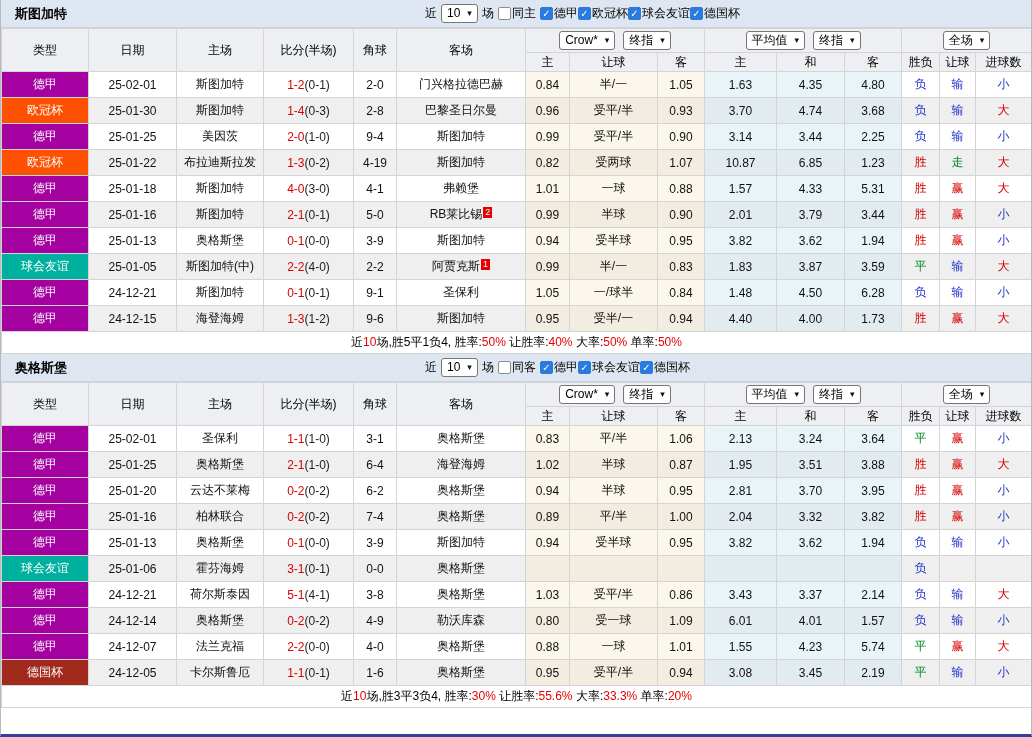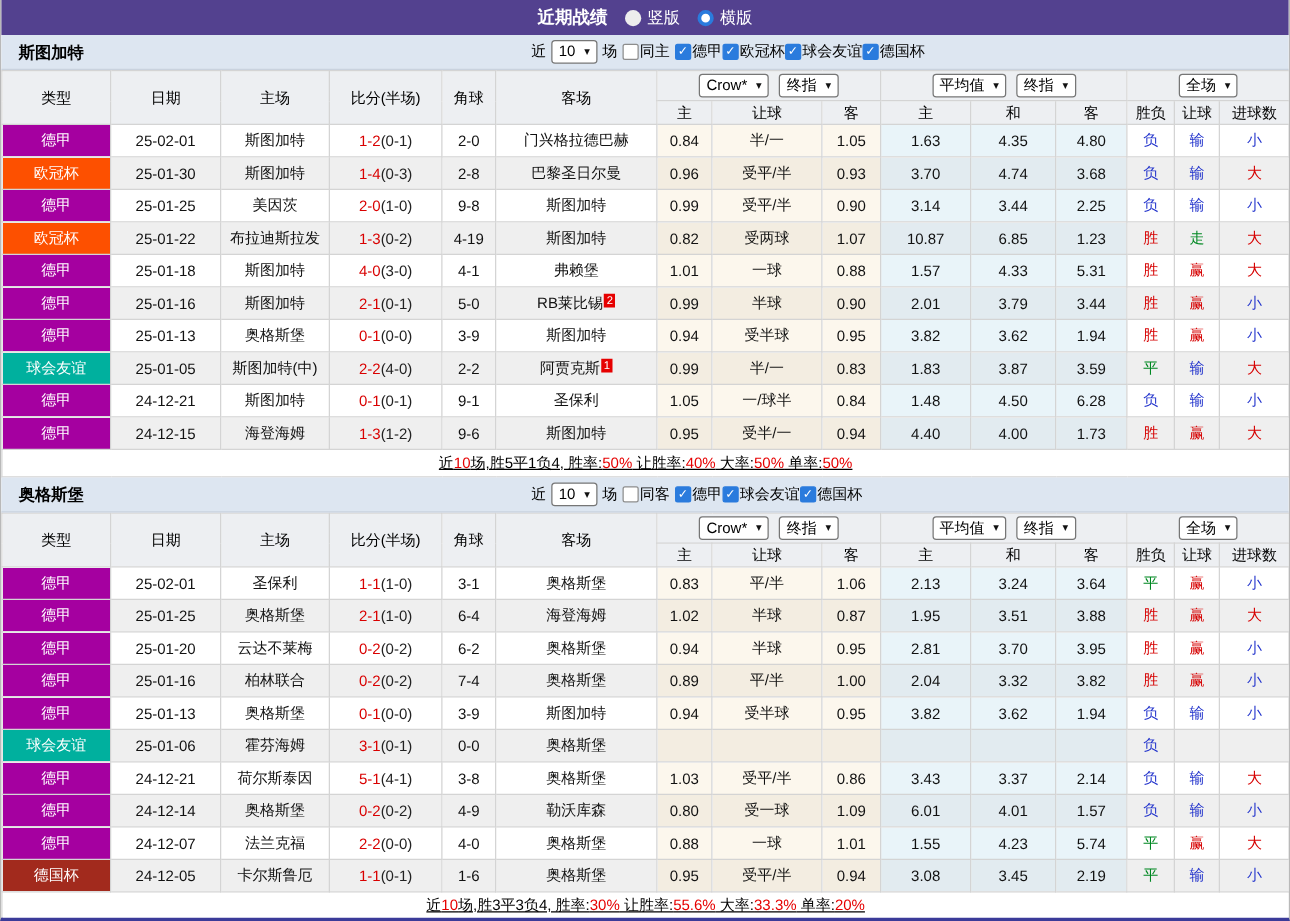--- a/index.html
+++ b/index.html
@@ -55,40 +55,29 @@
   tbody td.avg{ background:#e9f4f9; }
   tbody tr:nth-child(even) td.avg{ background:#e2ebf0; }
   td.league{ color:#fff; }
   .green{ color:#2e9e2e; }
   .score-main{ color:#d90000; }
   .score-half{ color:#222; }
   .badge{
     display:inline-block; background:#e60000; color:#fff; font-size:9px;
     line-height:11px; padding:0 2px; margin-left:1px; vertical-align:3px;
   }
-  tfoot td{ height:22px; background:#fff; text-align:center; font-size:12px; color:#000;text-decoration:underline; }
+  tfoot td{ height:22px; background:#fff; text-align:center; font-size:12px; color:#000; }
   .sum-red{ color:#e60000; }
   a.tm{ text-decoration:none; color:inherit; cursor:pointer; }
 </style>
 </head>
 <body>
 
 <div class="page">
 
-  <div class="topbar">
-    <span class="title">近期战绩</span>
-    <span class="radio-item">
-      <span class="radio"></span>
-      <span>竖版</span>
-    </span>
-    <span class="radio-item">
-      <span class="radio checked"></span>
-      <span>横版</span>
-    </span>
-  </div>
 
   <div class="section-bar">
     <span class="team-name">斯图加特</span>
     <span class="filter">
       <span>近</span>
       <span class="select">
         <span>10</span>
           <span class="caret">▾</span>
       </span>
       <span>场</span>
@@ -216,21 +205,21 @@
           <td class="avg">3.68</td>
           <td style="color: rgb(34, 51, 204);">负</td>
           <td style="color: rgb(34, 51, 204);">输</td>
           <td style="color: rgb(214, 0, 0);">大</td>
         </tr>
         <tr class="data-row">
           <td class="league" style="background: rgb(165, 0, 160);">德甲</td>
           <td>25-01-25</td>
           <td><a class="tm">美因茨</a></td>
           <td><span class="score-main">2-0</span><span class="score-half">(1-0)</span></td>
-          <td>9-8</td>
+          <td>9-4</td>
           <td><a class="tm green">斯图加特</a></td>
           <td class="crow">0.99</td>
           <td class="crow">受平/半</td>
           <td class="crow">0.90</td>
           <td class="avg">3.14</td>
           <td class="avg">3.44</td>
           <td class="avg">2.25</td>
           <td style="color: rgb(34, 51, 204);">负</td>
           <td style="color: rgb(34, 51, 204);">输</td>
           <td style="color: rgb(34, 51, 204);">小</td>

